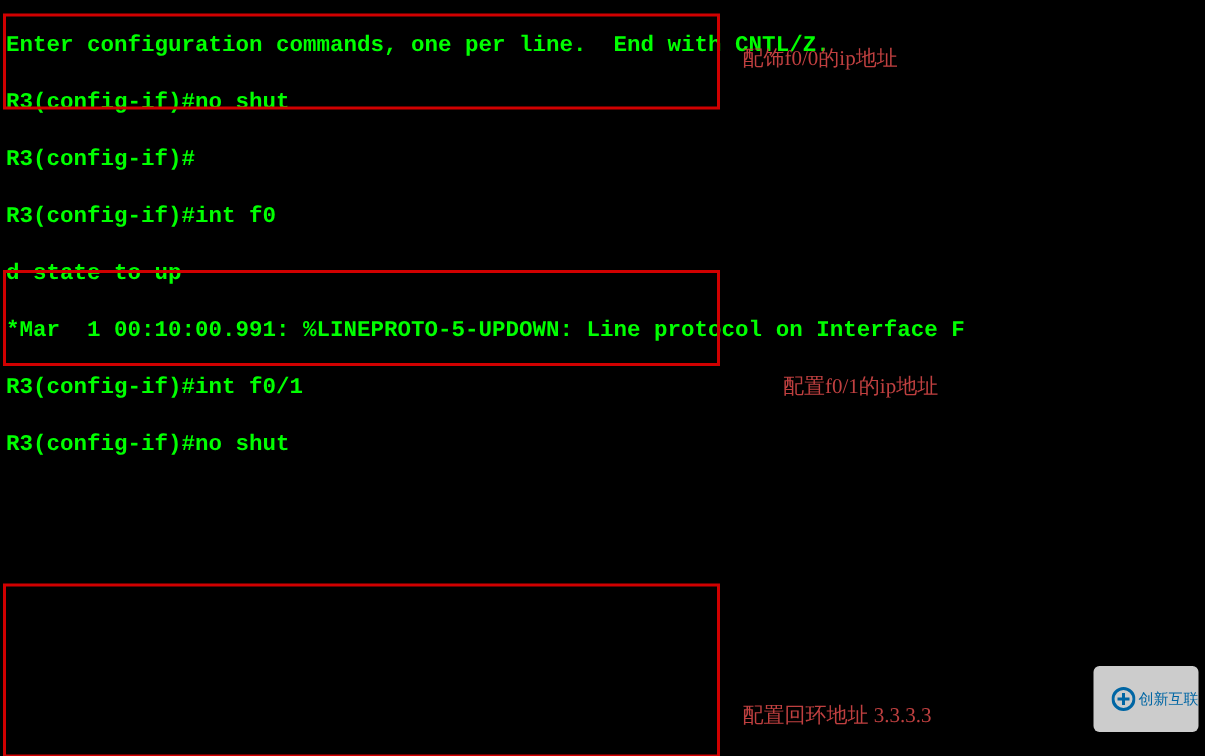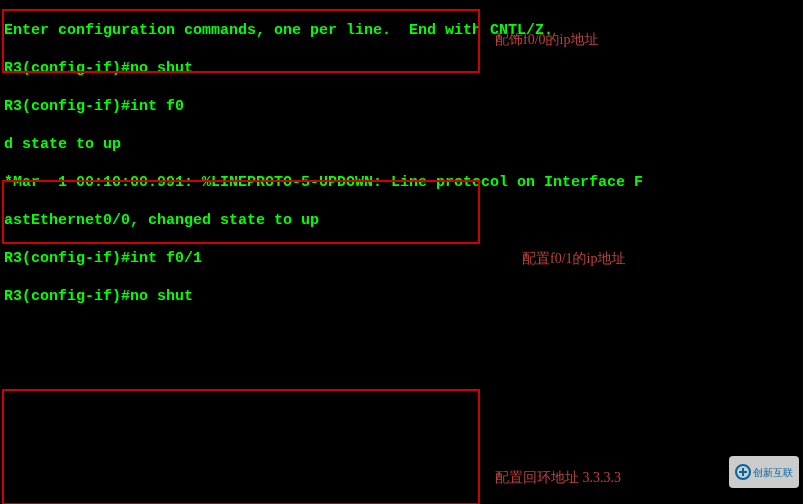--- a/index.html
+++ b/index.html
@@ -32,42 +32,42 @@
     .red-box {
       position: absolute;
       border: 2px solid #d00000;
       pointer-events: none;
     }
     .watermark {
       position: absolute;
       right: 4px;
       bottom: 16px;
       width: 70px;
-      height: 32px;
+      height: 44px;
       background: rgba(255,255,255,0.8);
       border-radius: 4px;
       display: flex;
       align-items: center;
-      justify-content: center;
+      justify-content: flex-end;
       font-size: 10px;
       font-family: sans-serif;
       color: #333;
       pointer-events: none;
     }
   </style>
 </head>
 <body>
 
 <div class="terminal">
 <span class="line">Enter configuration commands, one per line.  End with CNTL/Z.</span>
 <span class="line">R3(config-if)#no shut</span>
+<span class="line">R3(config-if)#</span>
 <span class="line">R3(config-if)#int f0</span>
 <span class="line">d state to up</span>
 <span class="line">*Mar  1 00:10:00.991: %LINEPROTO-5-UPDOWN: Line protocol on Interface F</span>
-<span class="line">astEthernet0/0, changed state to up</span>
 <span class="line">R3(config-if)#int f0/1</span>
 <span class="line">R3(config-if)#no shut</span>
 
 
 
 
 
 
 
 

